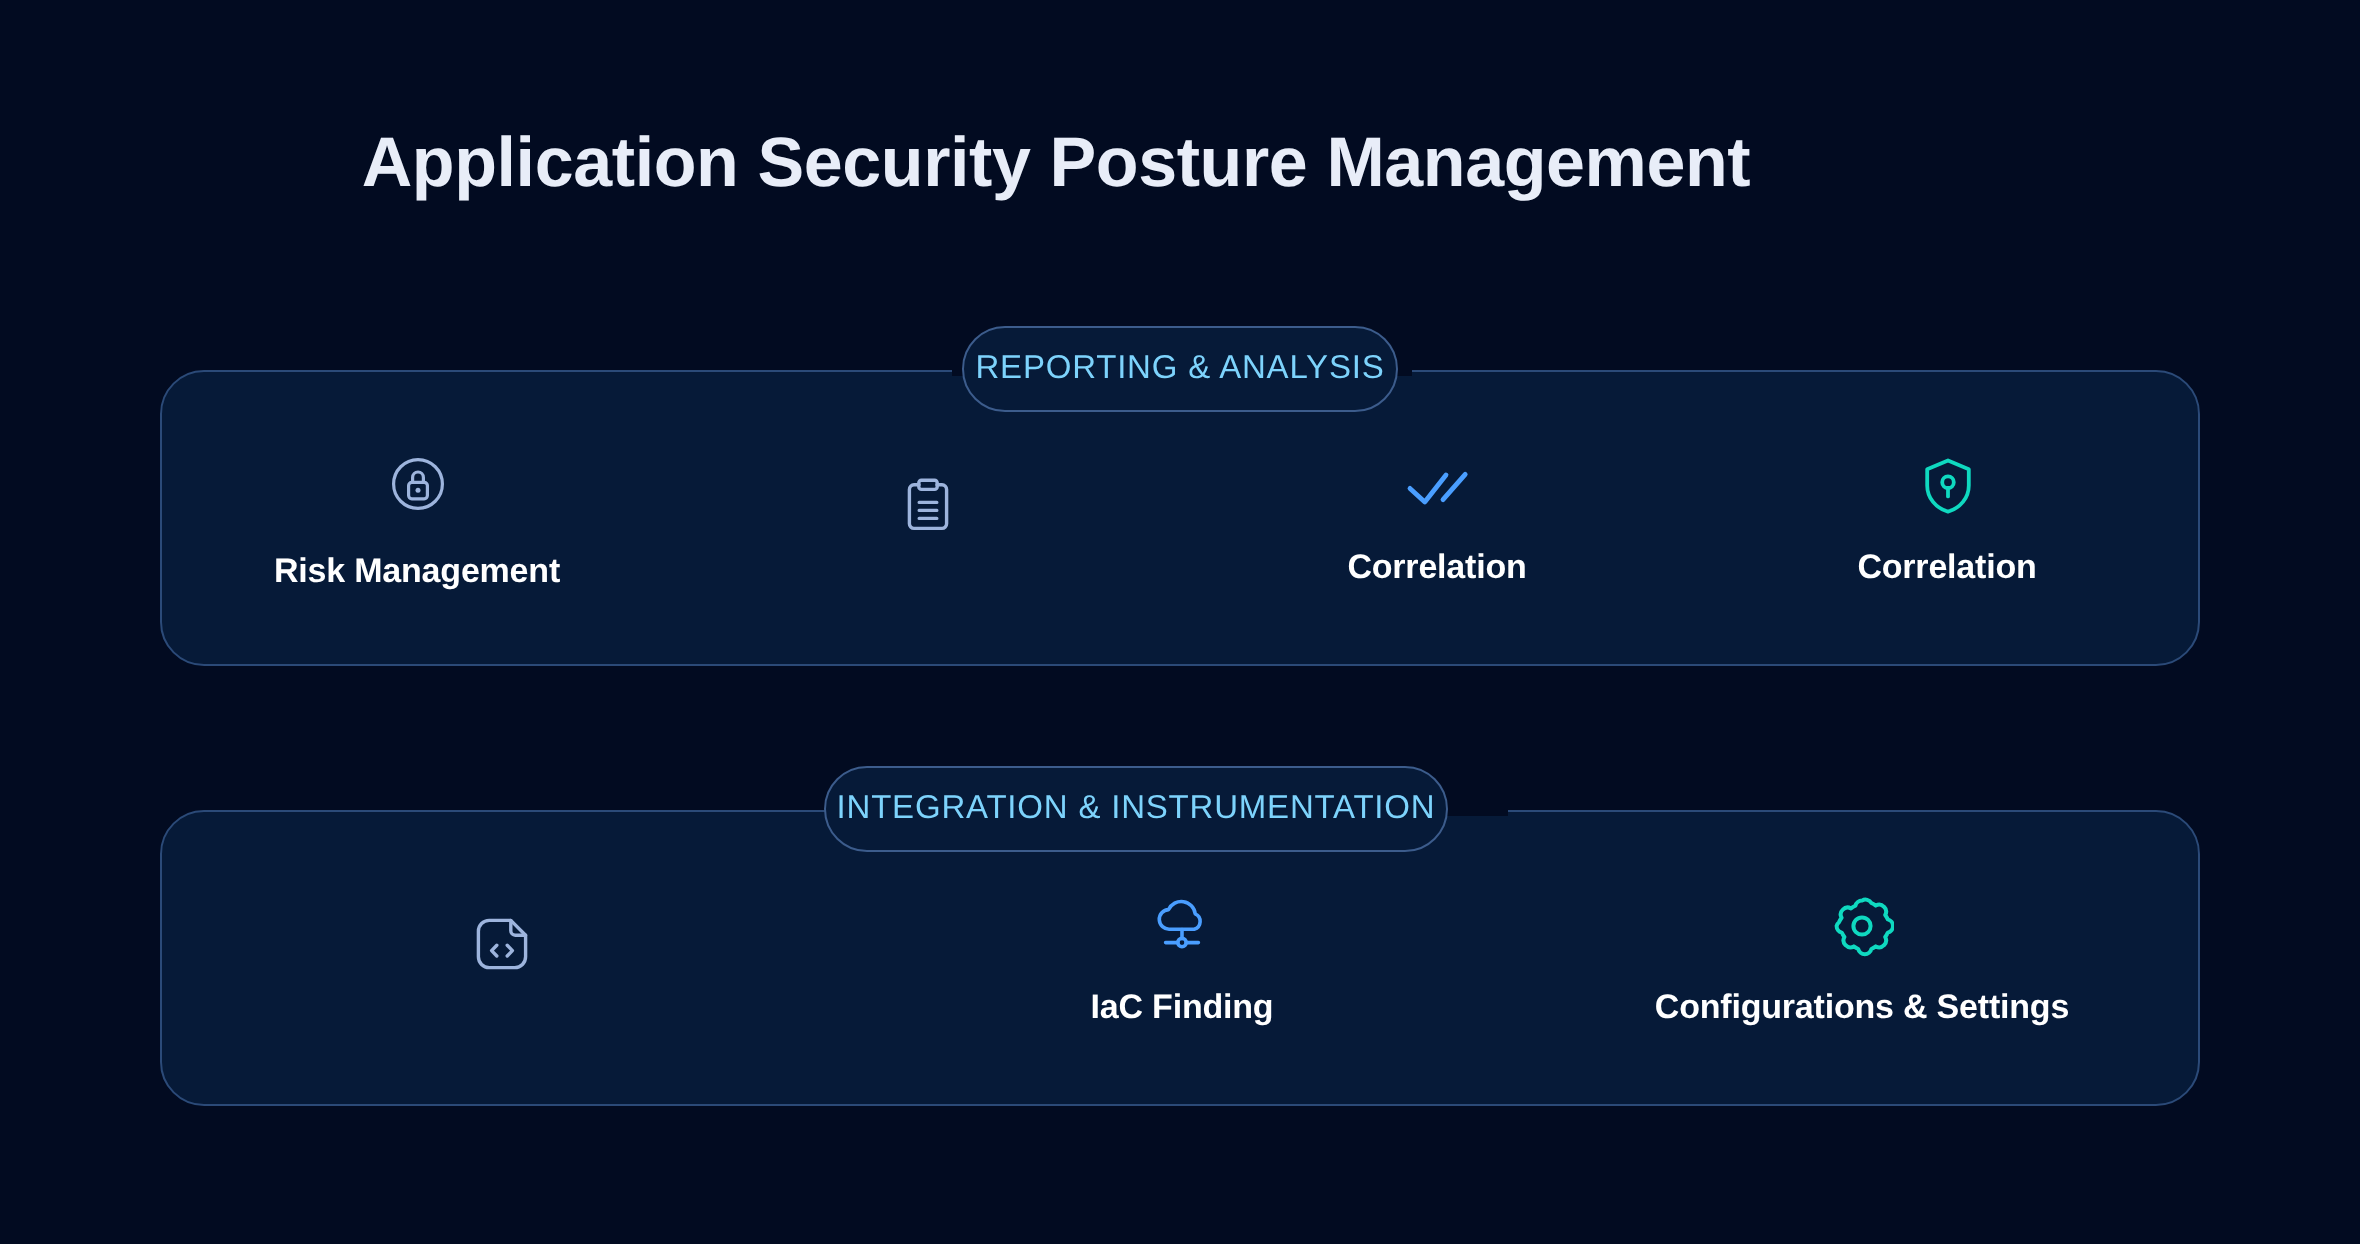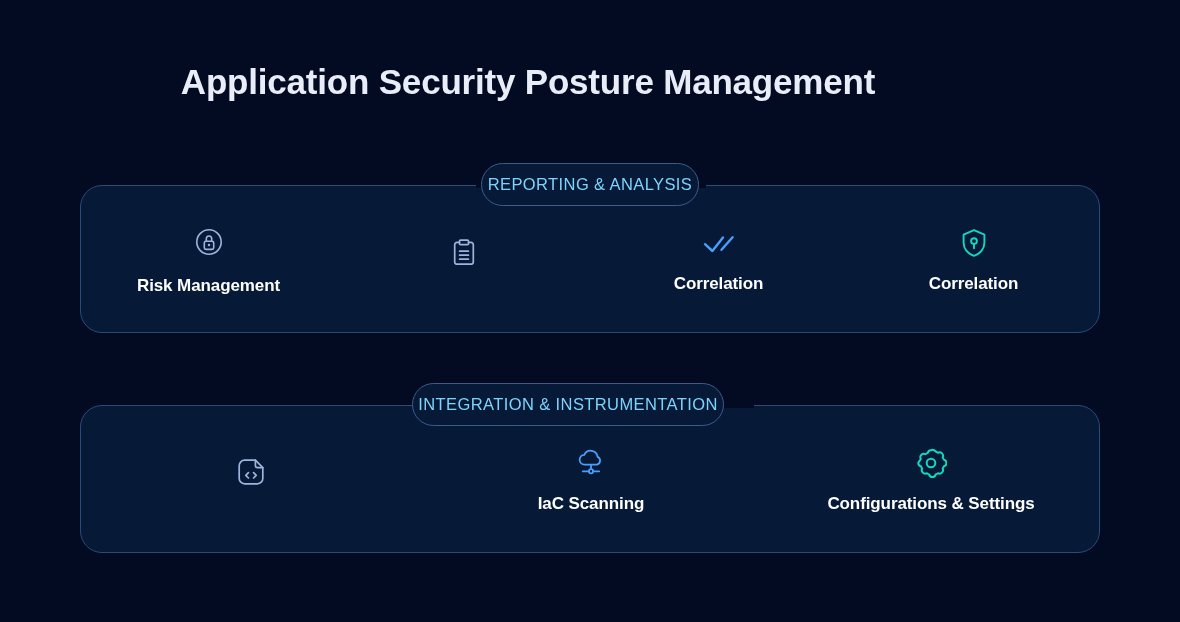--- a/index.html
+++ b/index.html
@@ -209,21 +209,21 @@
 
       <div class="card">
         <span class="card-icon">
           <svg width="32" height="32" viewBox="0 0 32 32" fill="none" stroke="#4a9eff" stroke-width="1.8" stroke-linecap="round" stroke-linejoin="round">
             <path d="M9.8 17.6a4.9 4.9 0 0 1-.5-9.8 7 7 0 0 1 13.3 2.1 4.1 4.1 0 0 1-.5 7.7H9.8Z"></path>
             <path d="M16 17.8v4.4"></path>
             <circle cx="16" cy="24.3" r="2.1"></circle>
             <path d="M18.1 24.3h6.1M13.9 24.3H7.8"></path>
           </svg>
         </span>
-        <span class="card-label">IaC Scanning</span>
+        <span class="card-label">IaC Finding</span>
       </div>
 
       <div class="card">
         <span class="card-icon">
           <svg width="32" height="32" viewBox="0 0 32 32" fill="none" stroke="#0fd9c0" stroke-width="2" stroke-linejoin="round">
             <path d="M16 3.3a3.4 3.4 0 0 0-3.3 2.6 12.6 12.6 0 0 0-2.2 1.3 3.4 3.4 0 0 0-4.1.6 3.4 3.4 0 0 0-.6 4.1 12.6 12.6 0 0 0-1.3 2.2A3.4 3.4 0 0 0 3.3 16a3.4 3.4 0 0 0 2.6 3.3 12.6 12.6 0 0 0 1.3 2.2 3.4 3.4 0 0 0 .6 4.1 3.4 3.4 0 0 0 4.1.6 12.6 12.6 0 0 0 2.2 1.3 3.4 3.4 0 0 0 6.6 0 12.6 12.6 0 0 0 2.2-1.3 3.4 3.4 0 0 0 4.1-.6 3.4 3.4 0 0 0 .6-4.1 12.6 12.6 0 0 0 1.3-2.2 3.4 3.4 0 0 0 0-6.6 12.6 12.6 0 0 0-1.3-2.2 3.4 3.4 0 0 0-.6-4.1 3.4 3.4 0 0 0-4.1-.6 12.6 12.6 0 0 0-2.2-1.3A3.4 3.4 0 0 0 16 3.3Z"></path>
             <circle cx="16" cy="16" r="4.3"></circle>
           </svg>
         </span>
         <span class="card-label">Configurations &amp; Settings</span>

